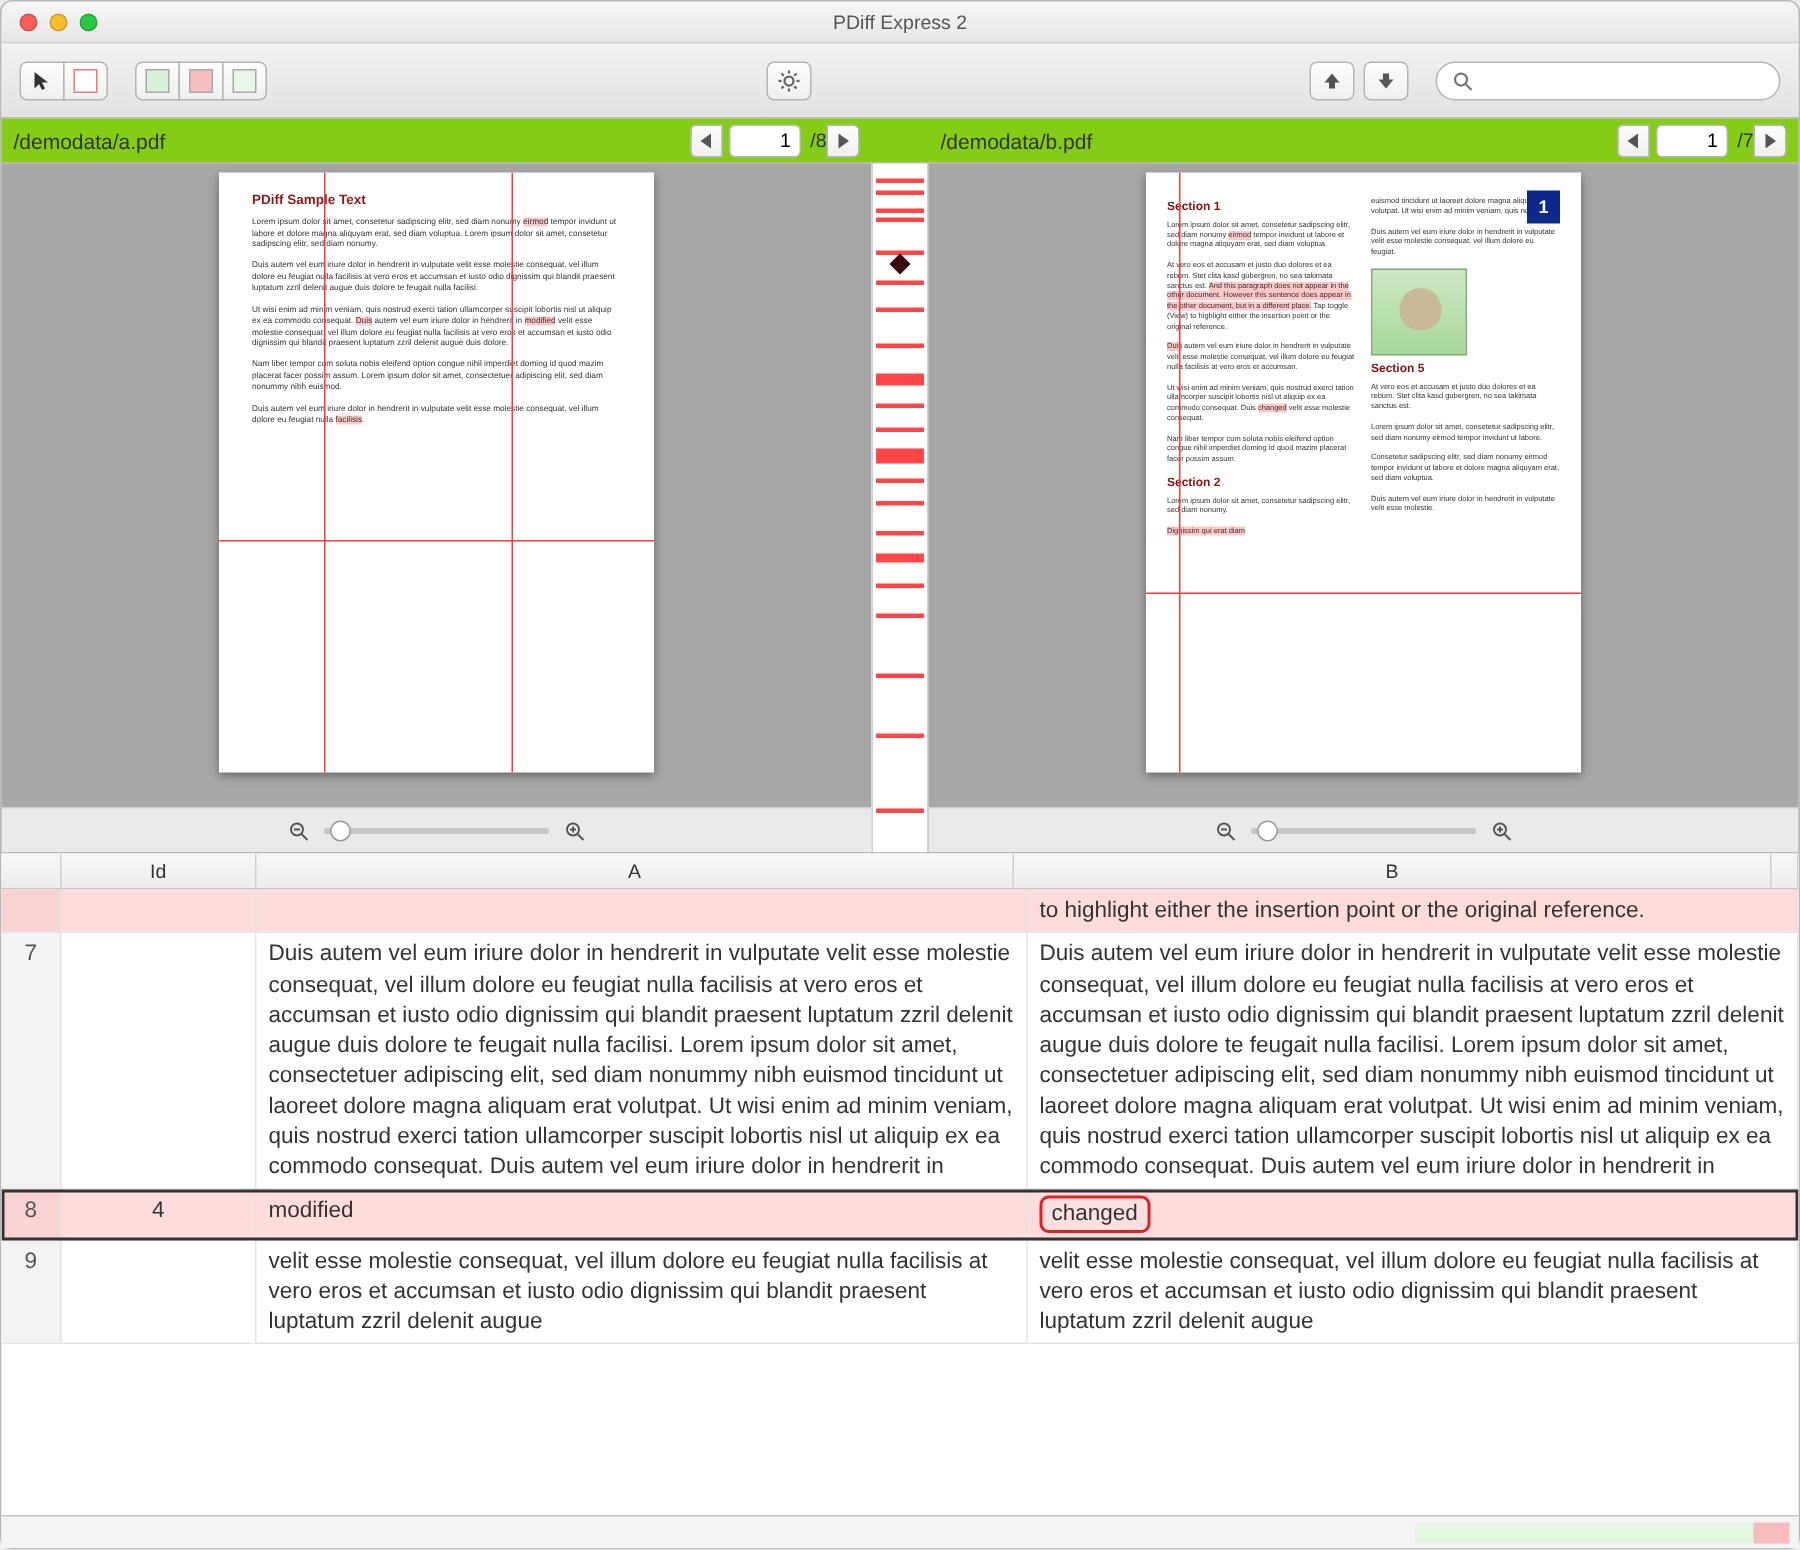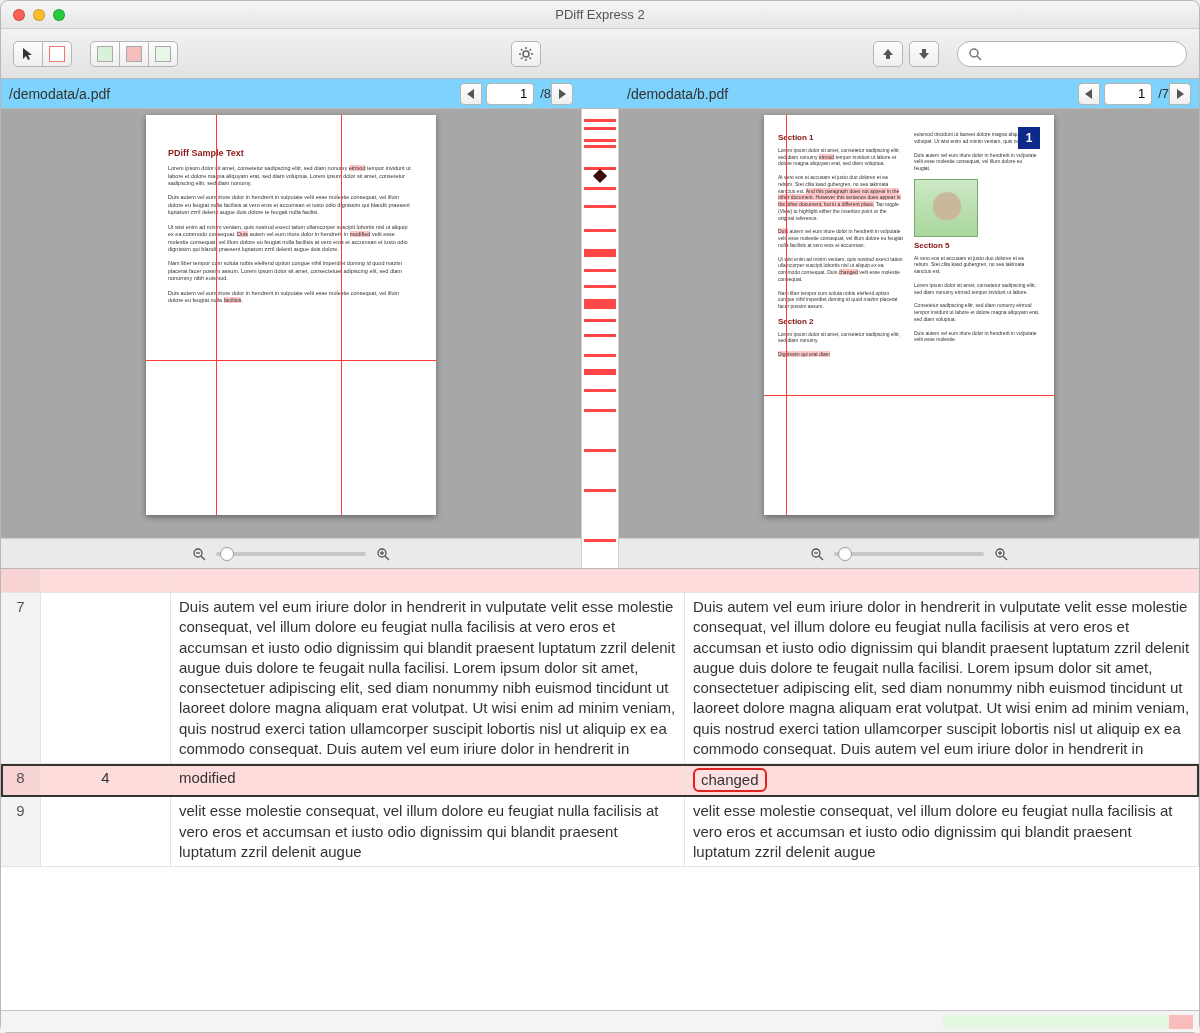--- a/index.html
+++ b/index.html
@@ -67,21 +67,21 @@
     background:#fff; border:1px solid #b5b5b5;
     border-radius:13px; display:flex; align-items:center;
     padding:0 10px; gap:6px;
   }
   .search-field input { border:none; outline:none; flex:1; font-size:13px; background:transparent;}
   
   .pathbar {
     height: 30px;
     display:flex;
     border-bottom:1px solid #b8b8b8;
-    background:#7dd3fc;
+    background:#84cc16;
   }
   .pathcell {
     display:flex; align-items:center; padding: 0 8px;
     gap:6px;
   }
   .pathcell.left { flex:1; }
   .pathcell.mid { width:38px; justify-content:center; }
   .pathcell.right { flex:1;align-items:center; }
   .pathlabel { font-size:14px; color:#333; flex:1; }
   .pager { display:flex; align-items:center; gap:0; }
@@ -118,21 +118,21 @@
     display:flex; align-items:flex-start; justify-content:center;
     overflow:hidden;
     position:relative;
   }
   .page {
     margin-top:6px;
     width:290px; height:400px;
     background:#fff;
     box-shadow:0 2px 6px rgba(0,0,0,0.4);
     position:relative;
-    padding:32px 22px;
+    padding:12px 22px;
     font-size:5.5px;
     line-height:1.35;
     color:#333;
     overflow:hidden;
   }
   .page .hline{ position:absolute; left:0; right:0; height:1px; background:#ff3838;}
   .page .vline{ position:absolute; top:0; bottom:0; width:1px; background:#ff3838;}
   .page h3{ margin:0 0 6px 0; font-size:9px; color:#8b1a1a;}
   .page p{ margin:0 0 7px 0;}
   .page .mark{ background:#ffc7c7;}
@@ -440,25 +440,33 @@
             <circle cx="6" cy="6" r="4" fill="none" stroke="#555" stroke-width="1.3"></circle>
             <line x1="9" y1="9" x2="13" y2="13" stroke="#555" stroke-width="1.3"></line>
             <line x1="4" y1="6" x2="8" y2="6" stroke="#555" stroke-width="1.3"></line>
             <line x1="6" y1="4" x2="6" y2="8" stroke="#555" stroke-width="1.3"></line>
           </svg>
       </div>
     </div>
   </div>
 
   <div class="diff-table">
+    <div class="thead">
+      <div class="th rownum"></div>
+      <div class="th id">Id</div>
+      <div class="th colA">A</div>
+      <div class="th colB">B</div>
+      <div class="th scroll"></div>
+    </div>
     <div class="tbody" id="tbody">
         <div class="tr pink">
           <div class="td rownum"></div>
           <div class="td id"></div>
           <div class="td colA"></div>
+          <div class="td colB">to highlight either the insertion point or the original reference.</div>
         </div>
         <div class="tr">
           <div class="td rownum">7</div>
           <div class="td id"></div>
           <div class="td colA">Duis autem vel eum iriure dolor in hendrerit in vulputate velit esse molestie consequat, vel illum dolore eu feugiat nulla facilisis at vero eros et accumsan et iusto odio dignissim qui blandit praesent luptatum zzril delenit augue duis dolore te feugait nulla facilisi. Lorem ipsum dolor sit amet, consectetuer adipiscing elit, sed diam nonummy nibh euismod tincidunt ut laoreet dolore magna aliquam erat volutpat. Ut wisi enim ad minim veniam, quis nostrud exerci tation ullamcorper suscipit lobortis nisl ut aliquip ex ea commodo consequat. Duis autem vel eum iriure dolor in hendrerit in</div>
           <div class="td colB">Duis autem vel eum iriure dolor in hendrerit in vulputate velit esse molestie consequat, vel illum dolore eu feugiat nulla facilisis at vero eros et accumsan et iusto odio dignissim qui blandit praesent luptatum zzril delenit augue duis dolore te feugait nulla facilisi. Lorem ipsum dolor sit amet, consectetuer adipiscing elit, sed diam nonummy nibh euismod tincidunt ut laoreet dolore magna aliquam erat volutpat. Ut wisi enim ad minim veniam, quis nostrud exerci tation ullamcorper suscipit lobortis nisl ut aliquip ex ea commodo consequat. Duis autem vel eum iriure dolor in hendrerit in</div>
         </div>
         <div class="tr pink selected">
           <div class="td rownum">8</div>
           <div class="td id">4</div>

